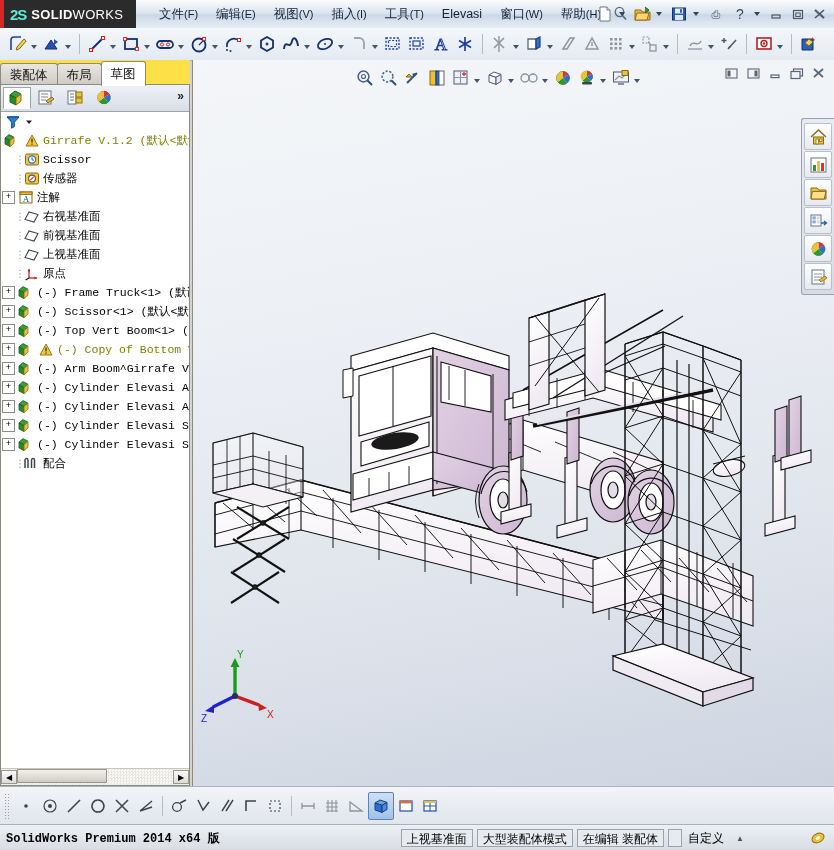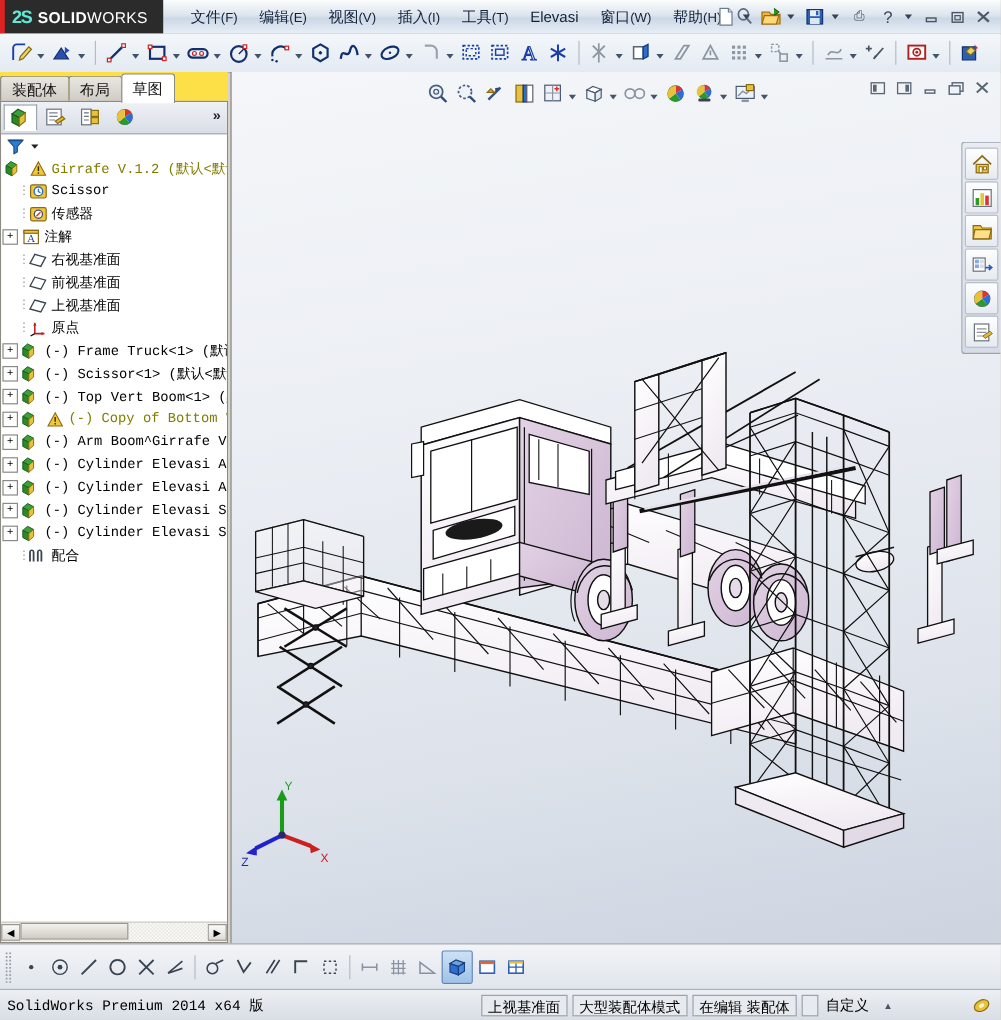--- a/index.html
+++ b/index.html
@@ -100,21 +100,21 @@
   .grip{width:6px;height:26px;margin-right:4px;
     background-image:radial-gradient(#9aa0a8 40%,transparent 42%);background-size:3px 3px;}
 
   
   .statusbar{position:absolute;left:0;top:824px;width:834px;height:26px;
     background:linear-gradient(#eceff3,#d8dde4);border-top:1px solid #a7b2bf;
     display:flex;align-items:center;font-size:12px;}
   .sfield{height:18px;line-height:18px;border:1px solid #9aa3ae;background:#e7eaef;
     padding:0 5px;margin-left:4px;box-sizing:border-box;white-space:nowrap;}
   .sflat{padding:0 6px;white-space:nowrap;}
-  .mono{font-family:"Liberation Mono","DejaVu Sans Mono",monospace;font-size:12px;}
+  .mono{font-family:"Liberation Mono","DejaVu Sans Mono",monospace;font-size:12px;font-weight:bold;}
 
   svg{display:block;}
 </style>
 </head>
 <body>
 
 <div class="app">
 
   <div class="titlebar">
     <div class="logo">

